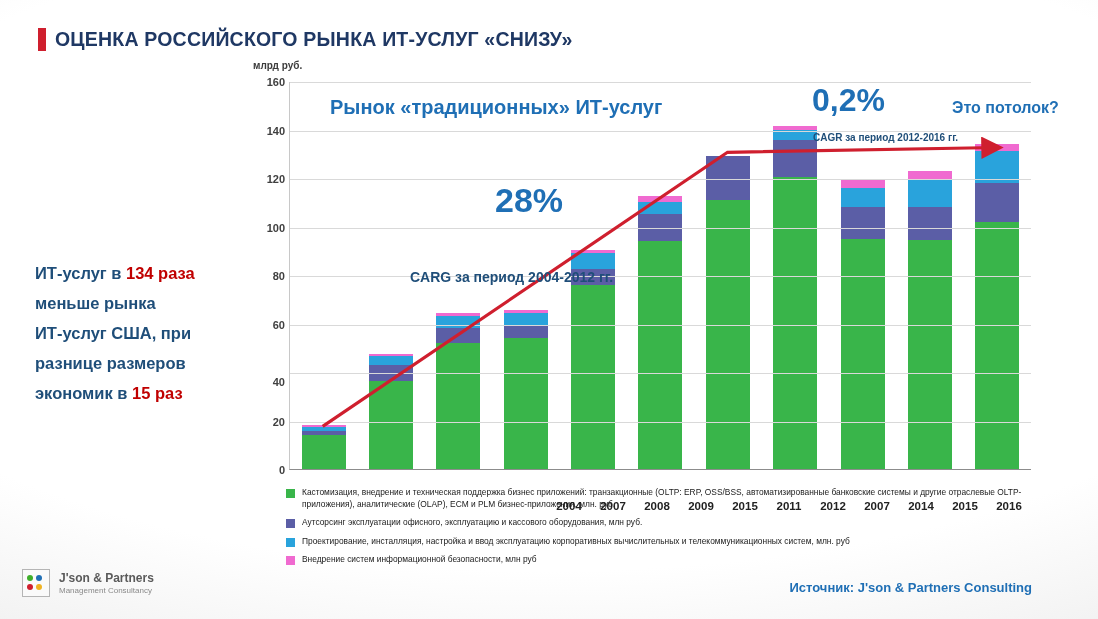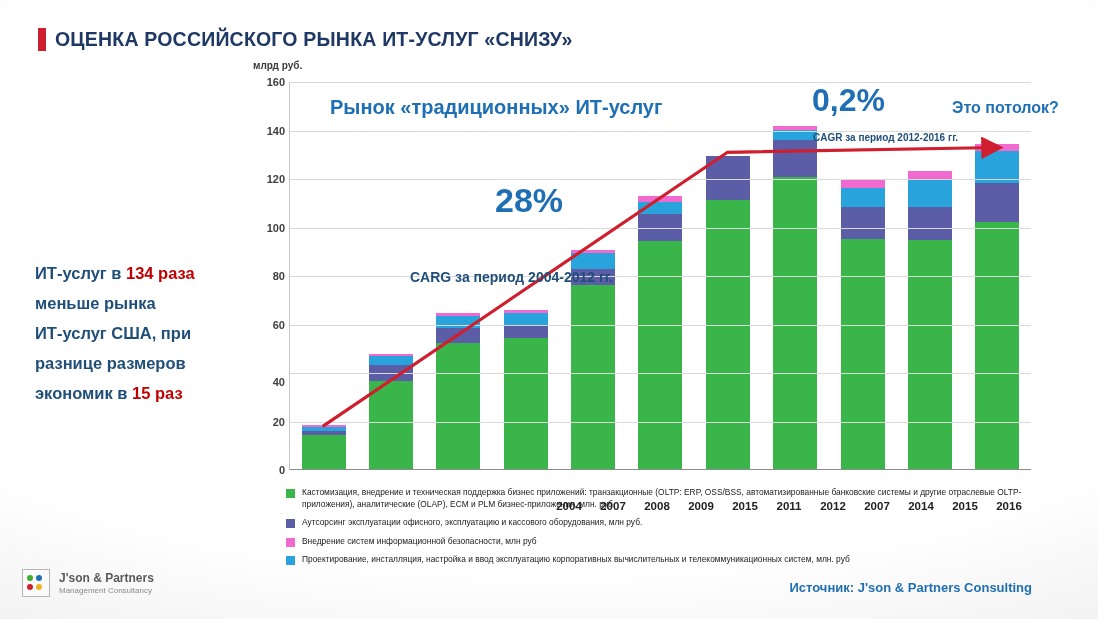--- a/index.html
+++ b/index.html
@@ -369,26 +369,26 @@
 <div class="legend" id="legend">
     <div class="legend-row">
       <span class="legend-swatch" style="background: rgb(57, 181, 74);"></span>
       <span class="legend-text">Кастомизация, внедрение и техническая поддержка бизнес  приложений: транзакционные (OLTP: ERP, OSS/BSS, автоматизированные банковские системы и другие отраслевые OLTP-приложения), аналитические (OLAP), ECM и PLM бизнес-приложения, млн. руб.</span>
     </div>
     <div class="legend-row">
       <span class="legend-swatch" style="background: rgb(91, 94, 166);"></span>
       <span class="legend-text">Аутсорсинг эксплуатации офисного, эксплуатацию и кассового оборудования, млн руб.</span>
     </div>
     <div class="legend-row">
+      <span class="legend-swatch" style="background: rgb(41, 163, 220);"></span>
+      <span class="legend-text">Проектирование, инсталляция, настройка и ввод эксплуатацию корпоративных вычислительных и телекоммуникационных систем, млн.  руб</span>
+    </div>
+    <div class="legend-row">
       <span class="legend-swatch" style="background: rgb(240, 106, 208);"></span>
       <span class="legend-text">Внедрение систем информационной безопасности, млн руб</span>
-    </div>
-    <div class="legend-row">
-      <span class="legend-swatch" style="background: rgb(41, 163, 220);"></span>
-      <span class="legend-text">Проектирование, инсталляция, настройка и ввод эксплуатацию корпоративных вычислительных и телекоммуникационных систем, млн.  руб</span>
     </div>
   </div>
 
 <div class="source">Источник: J'son &amp; Partners Consulting</div>
 
 <div class="logo">
   <div class="logo-mark">
     <span class="dot g"></span>
     <span class="dot b"></span>
     <span class="dot r"></span>

